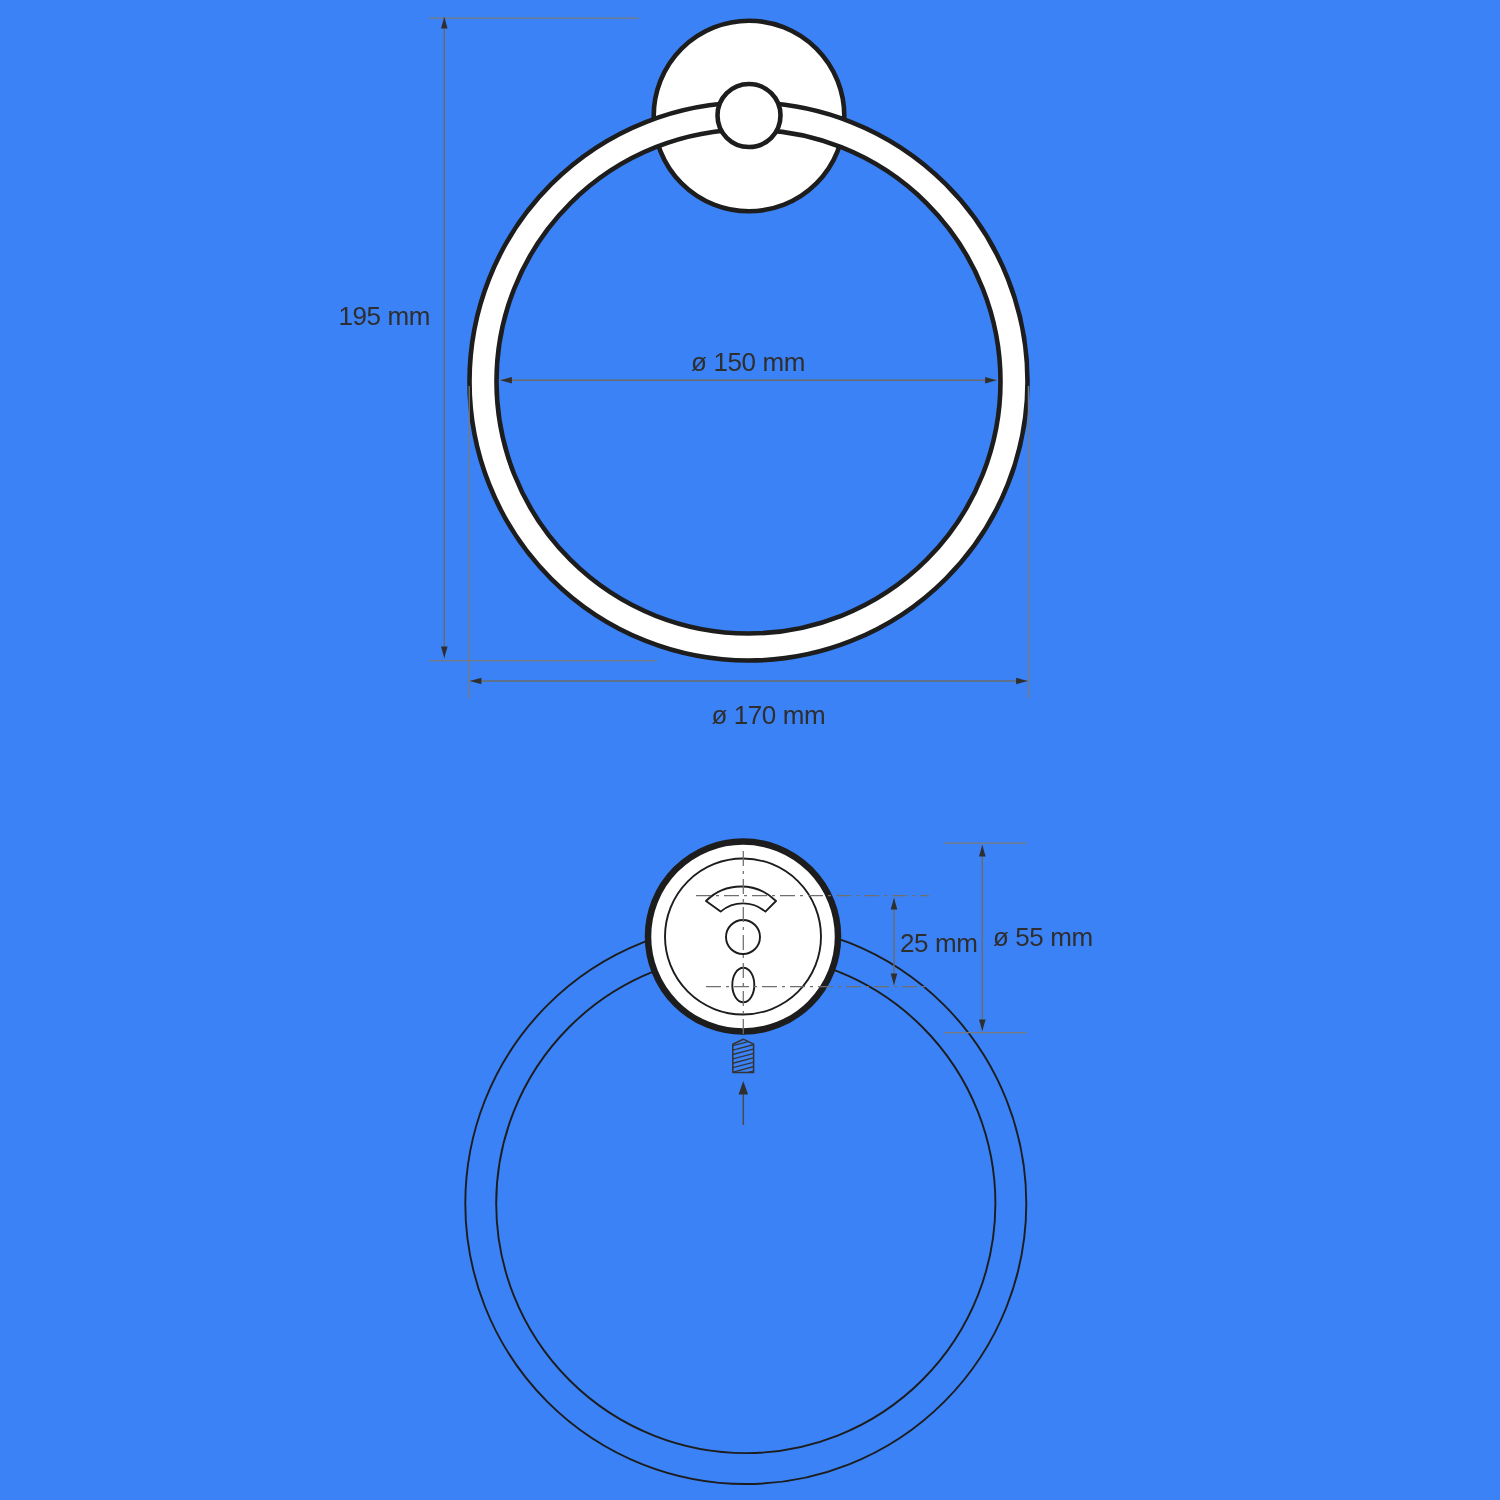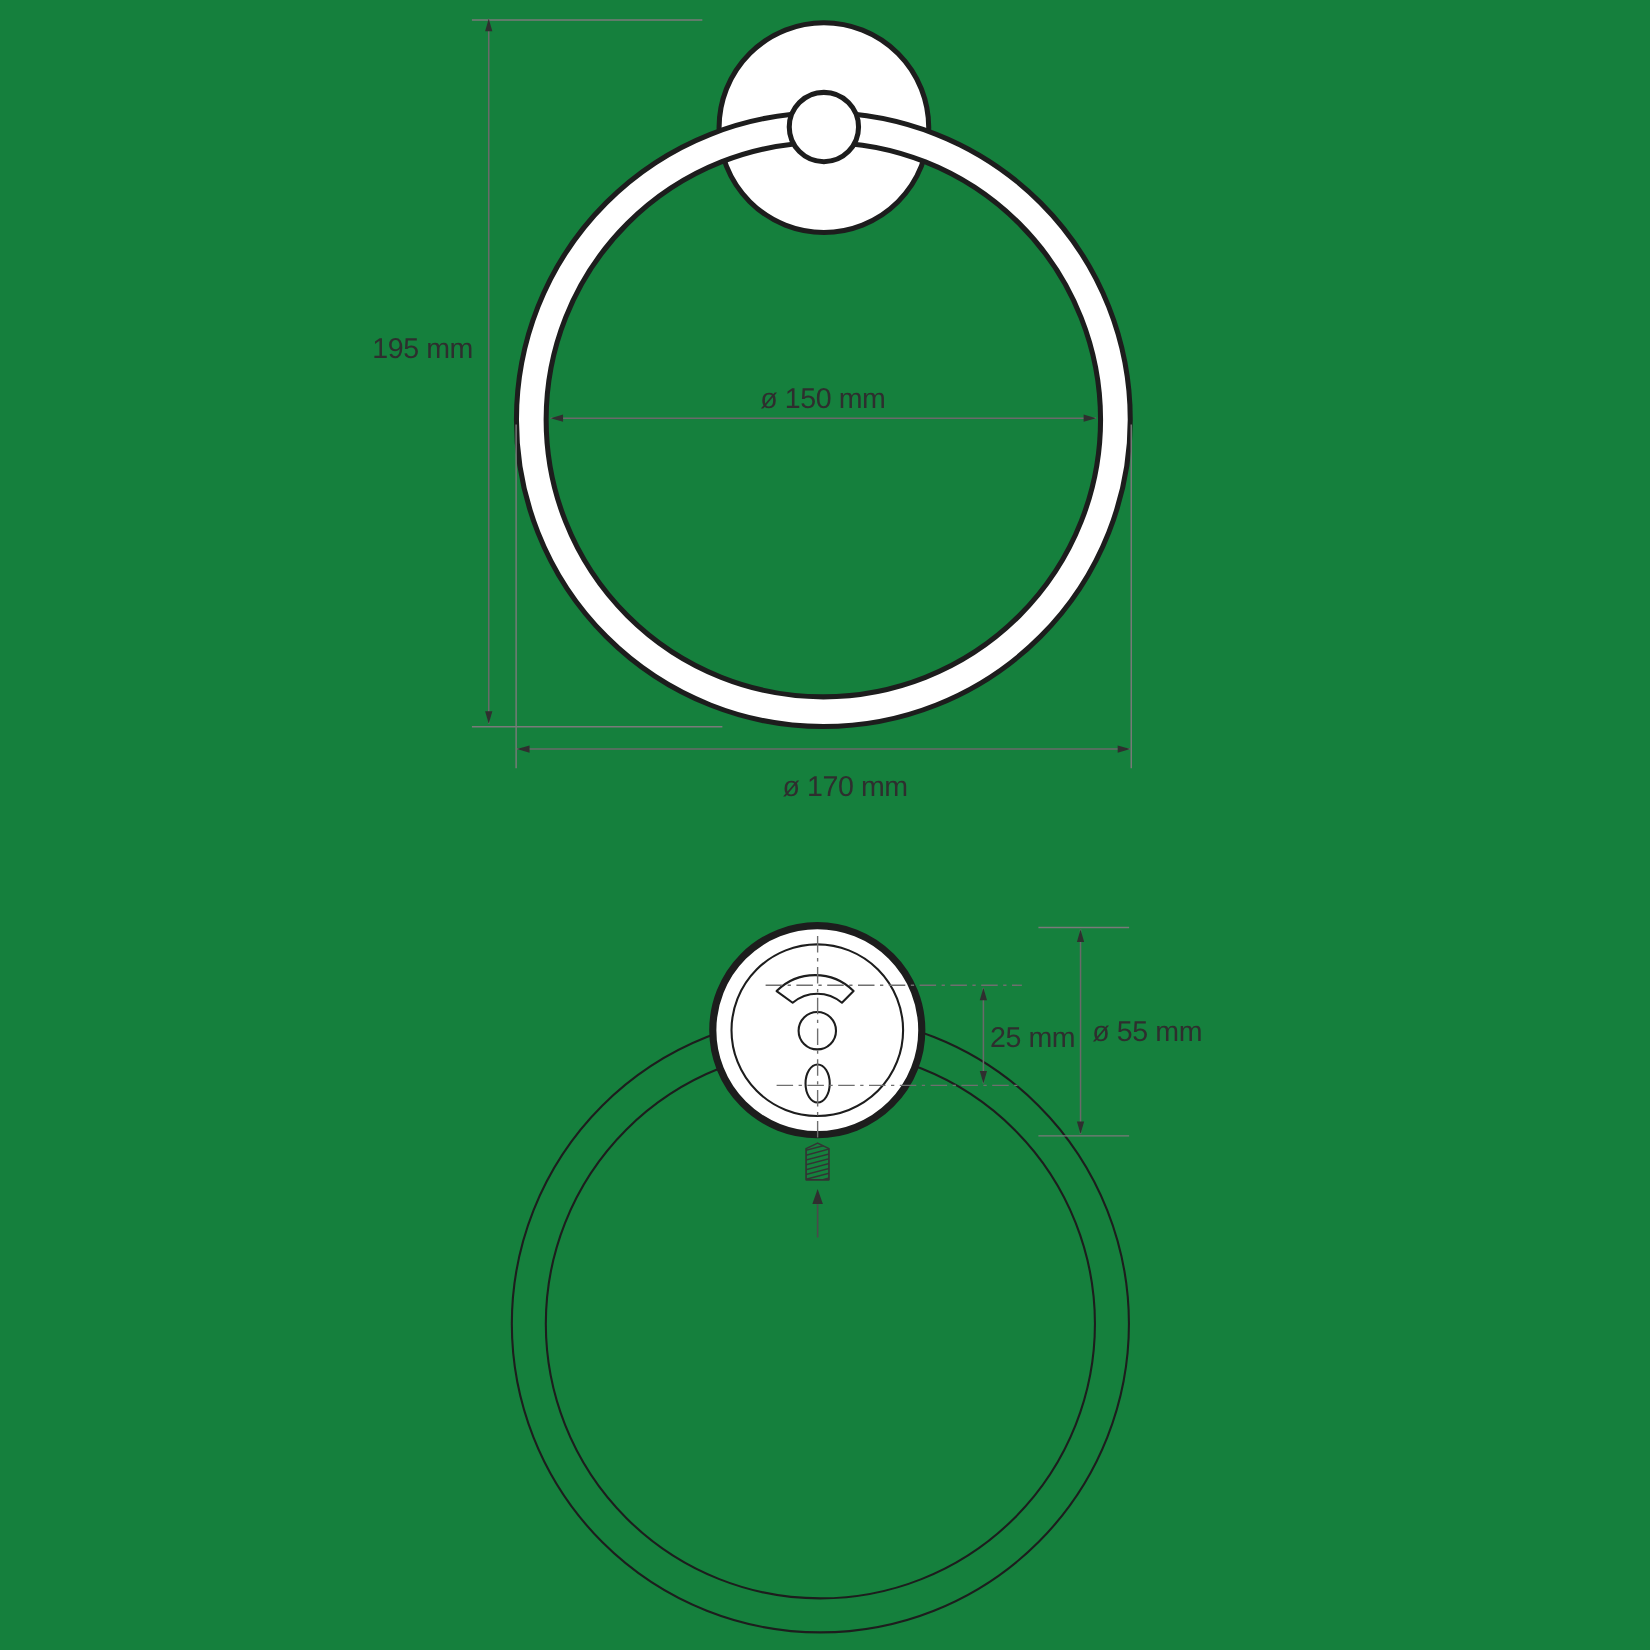--- a/index.html
+++ b/index.html
@@ -3,21 +3,21 @@
 <meta charset="utf-8">
 <style>
   html, body {
     margin: 0;
     padding: 0;
     background: #ffffff;
   }
   .canvas-wrap {
     width: 1500px;
     height: 1500px;
-    background: #15803d;
+    background: #3b82f6;
     position: relative;
   }
   svg text {
     font-family: "Liberation Sans", sans-serif;
     font-size: 26px;
     fill: #2e2e2e;
     letter-spacing: -0.4px;
   }
   .draw { stroke: #1d1d1d; fill: none; }
   .draw-fill { stroke: #1d1d1d; fill: #ffffff; }

